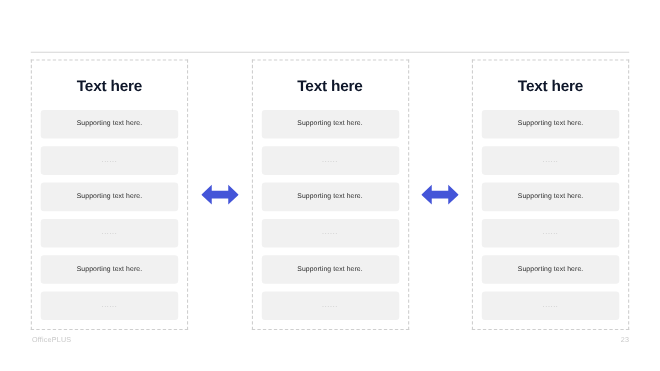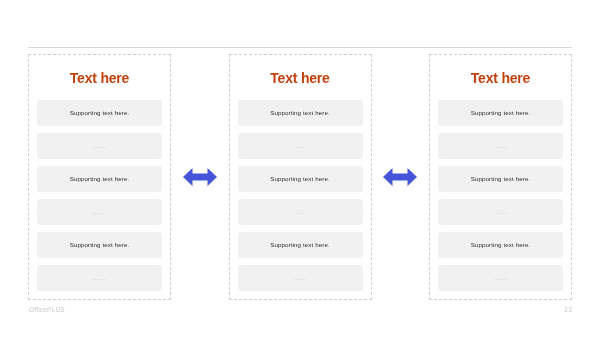--- a/index.html
+++ b/index.html
@@ -54,21 +54,21 @@
     padding: 6px 8px 8px 8px;
     display: flex;
     flex-direction: column;
     align-items: stretch;
   }
 
   .panel-title {
     text-align: center;
     font-size: 14px;
     font-weight: bold;
-    color: #c2410c;
+    color: #0f172a;
     letter-spacing: -0.2px;
     margin: 10px 0 14px 0;
     line-height: 1.1;
   }
 
   .card-list {
     display: flex;
     flex-direction: column;
     gap: 7px;
   }

